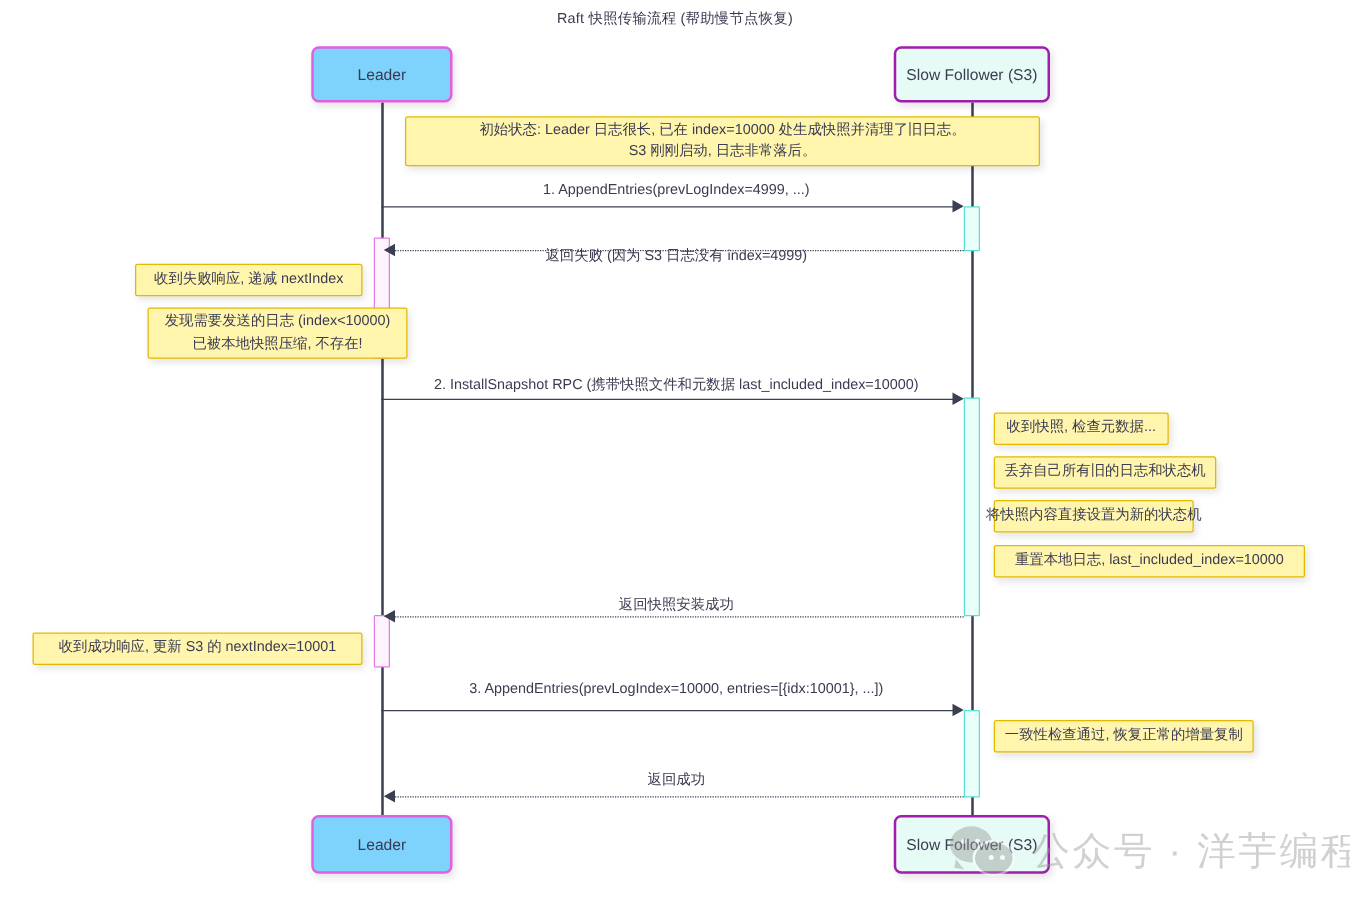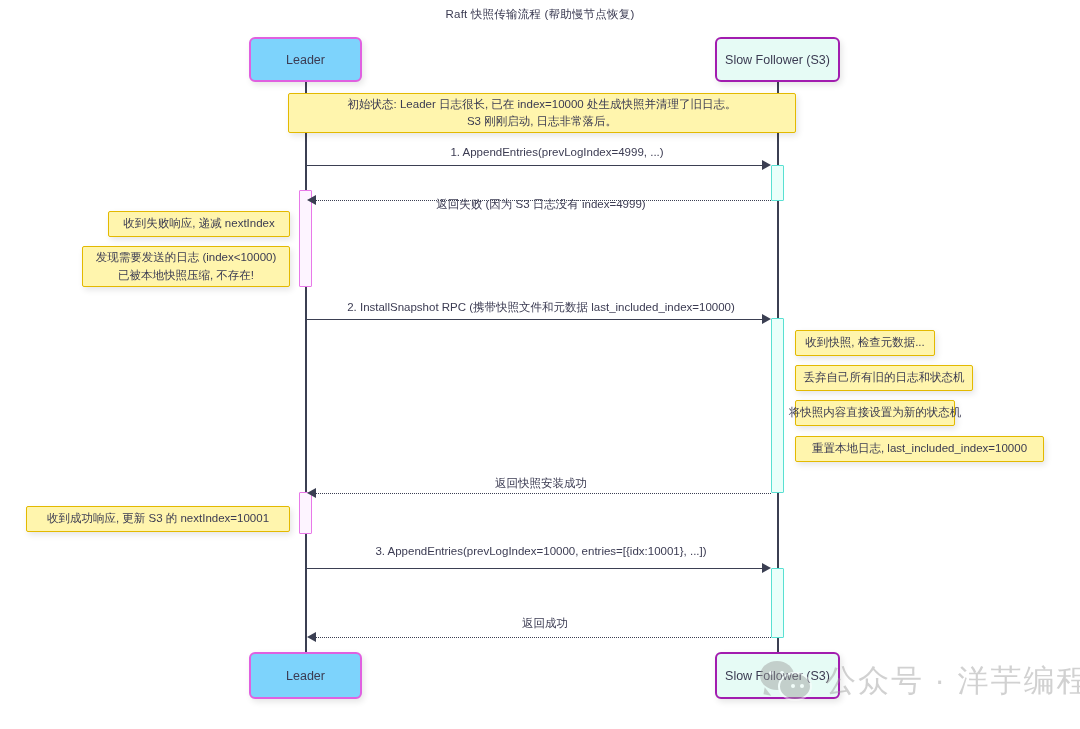--- a/index.html
+++ b/index.html
@@ -118,21 +118,21 @@
     color: #3b3b52;
     display: flex;
     align-items: center;
     justify-content: center;
     text-align: center;
     line-height: 1.5;
     padding: 4px 9px;
     box-shadow: 2px 3px 6px rgba(0,0,0,0.10);
     white-space: nowrap;
   }
-  .note.multiline { white-space: normal; }
+  .note.multiline { white-space: normal; margin-left: 36px; }
 
   
   .watermark {
     position: absolute;
     display: flex;
     align-items: center;
     gap: 13px;
     opacity: 0.45;
     pointer-events: none;
   }
@@ -205,21 +205,21 @@
 
   <div class="activation follower" style="left:771px; top:165px; height:36px;"></div>
   <div class="activation follower" style="left:771px; top:318px; height:175px;"></div>
   <div class="activation follower" style="left:771px; top:568px; height:70px;"></div>
 
   <div class="note multiline" style="left:288px; top:93px; width:508px; height:40px; flex-direction:column; justify-content:center;">
     <div>初始状态: Leader 日志很长, 已在 index=10000 处生成快照并清理了旧日志。</div>
     <div>S3 刚刚启动, 日志非常落后。</div>
   </div>
 
-  <div class="msg-label" style="left:305px; top:146px; width:472px;padding-left:16px;">1. AppendEntries(prevLogIndex=4999, ...)</div>
+  <div class="msg-label" style="left:305px; top:146px; width:472px;">1. AppendEntries(prevLogIndex=4999, ...)</div>
   <div class="msg-line" style="left:305px; top:165px; width:464px;"></div>
   <div class="arrow-head right" style="left:762px; top:160px;"></div>
 
   <div class="msg-label" style="left:305px; top:197px; width:472px;">返回失败 (因为 S3 日志没有 index=4999)</div>
   <div class="msg-line dotted" style="left:314px; top:200px; width:457px;"></div>
   <div class="arrow-head left" style="left:307px; top:195px;"></div>
 
   <div class="note" style="left:108px; top:211px; width:182px; height:26px;">
     <span>收到失败响应, 递减 nextIndex</span>
   </div>
@@ -250,22 +250,25 @@
   <div class="arrow-head left" style="left:307px; top:488px;"></div>
 
   <div class="note" style="left:26px; top:506px; width:264px; height:26px;">
     <span>收到成功响应, 更新 S3 的 nextIndex=10001</span>
   </div>
 
   <div class="msg-label" style="left:305px; top:545px; width:472px;">3. AppendEntries(prevLogIndex=10000, entries=[{idx:10001}, ...])</div>
   <div class="msg-line" style="left:305px; top:568px; width:464px;"></div>
   <div class="arrow-head right" style="left:762px; top:563px;"></div>
 
-
-  <div class="msg-label" style="left:293px; top:616px; width:472px;padding-left:16px;">返回成功</div>
+  <div class="note" style="left:795px; top:576px; width:208px; height:26px;">
+    <span>一致性检查通过, 恢复正常的增量复制</span>
+  </div>
+
+  <div class="msg-label" style="left:305px; top:616px; width:472px;">返回成功</div>
   <div class="msg-line dotted" style="left:314px; top:637px; width:457px;"></div>
   <div class="arrow-head left" style="left:307px; top:632px;"></div>
 
   <div class="participant leader" style="left:249px; top:652px; width:113px; height:47px;">
     <span>Leader</span>
   </div>
   <div class="participant follower" style="left:715px; top:652px; width:125px; height:47px;">
     <span>Slow Follower (S3)</span>
   </div>
 

